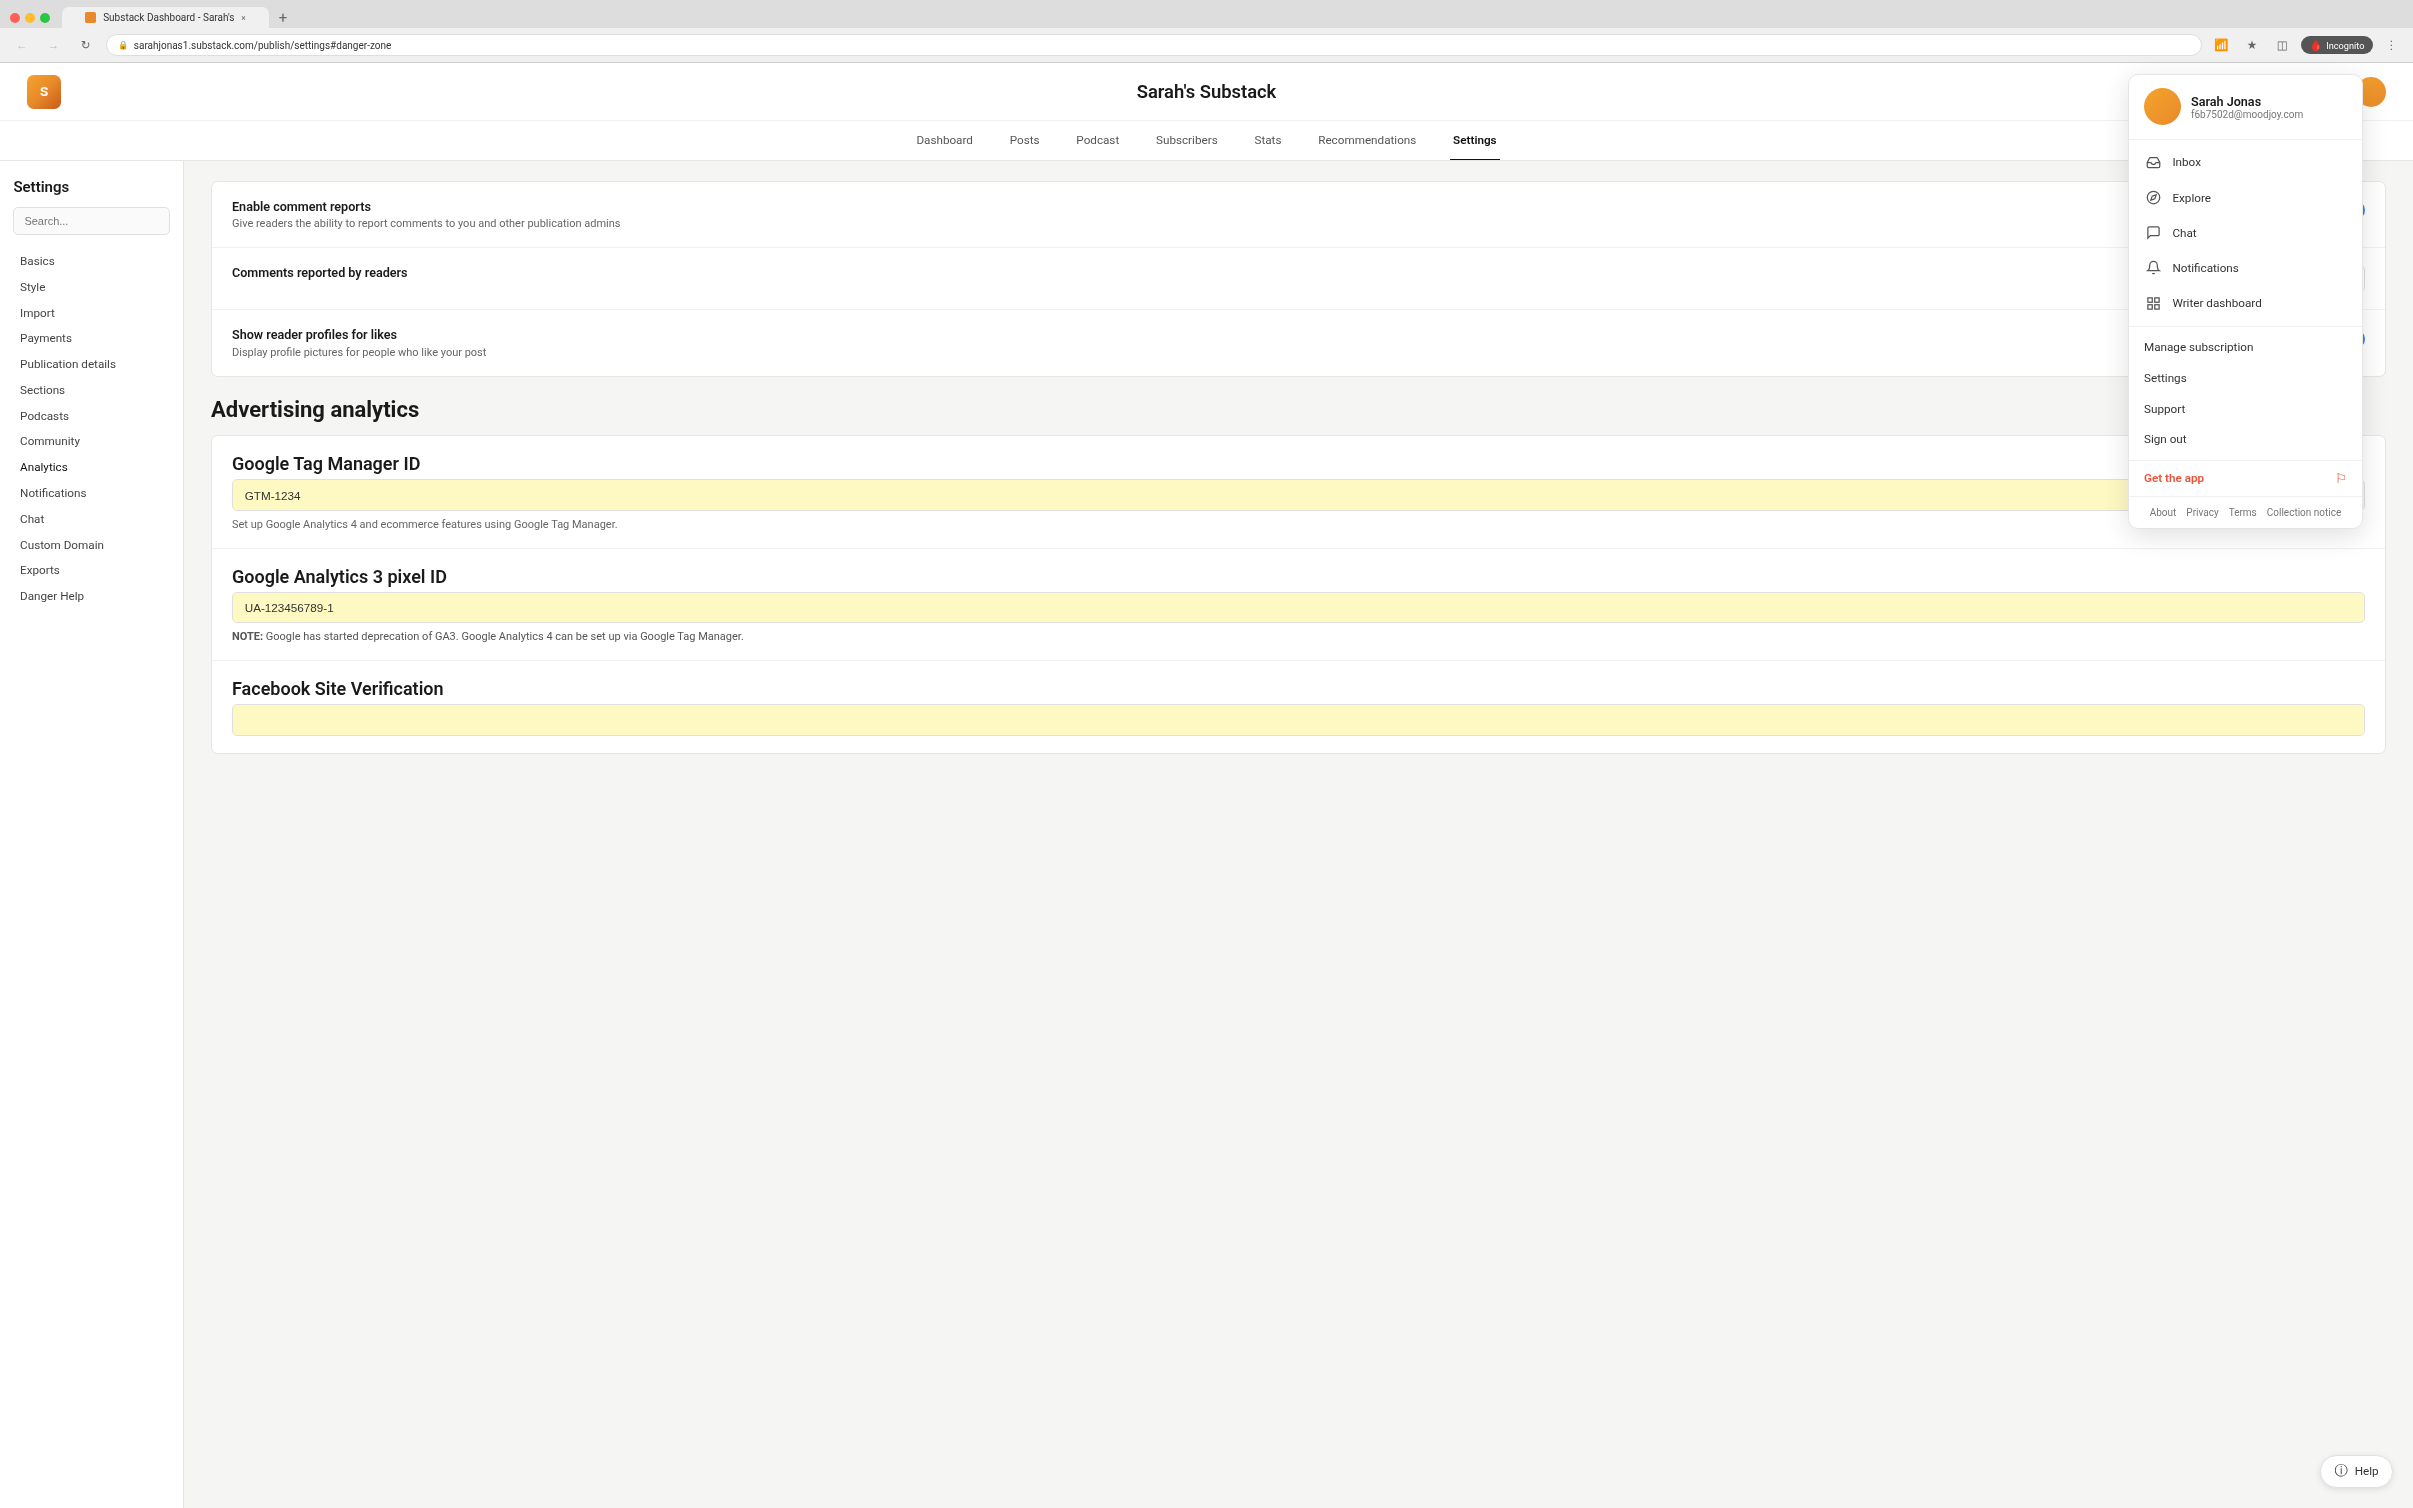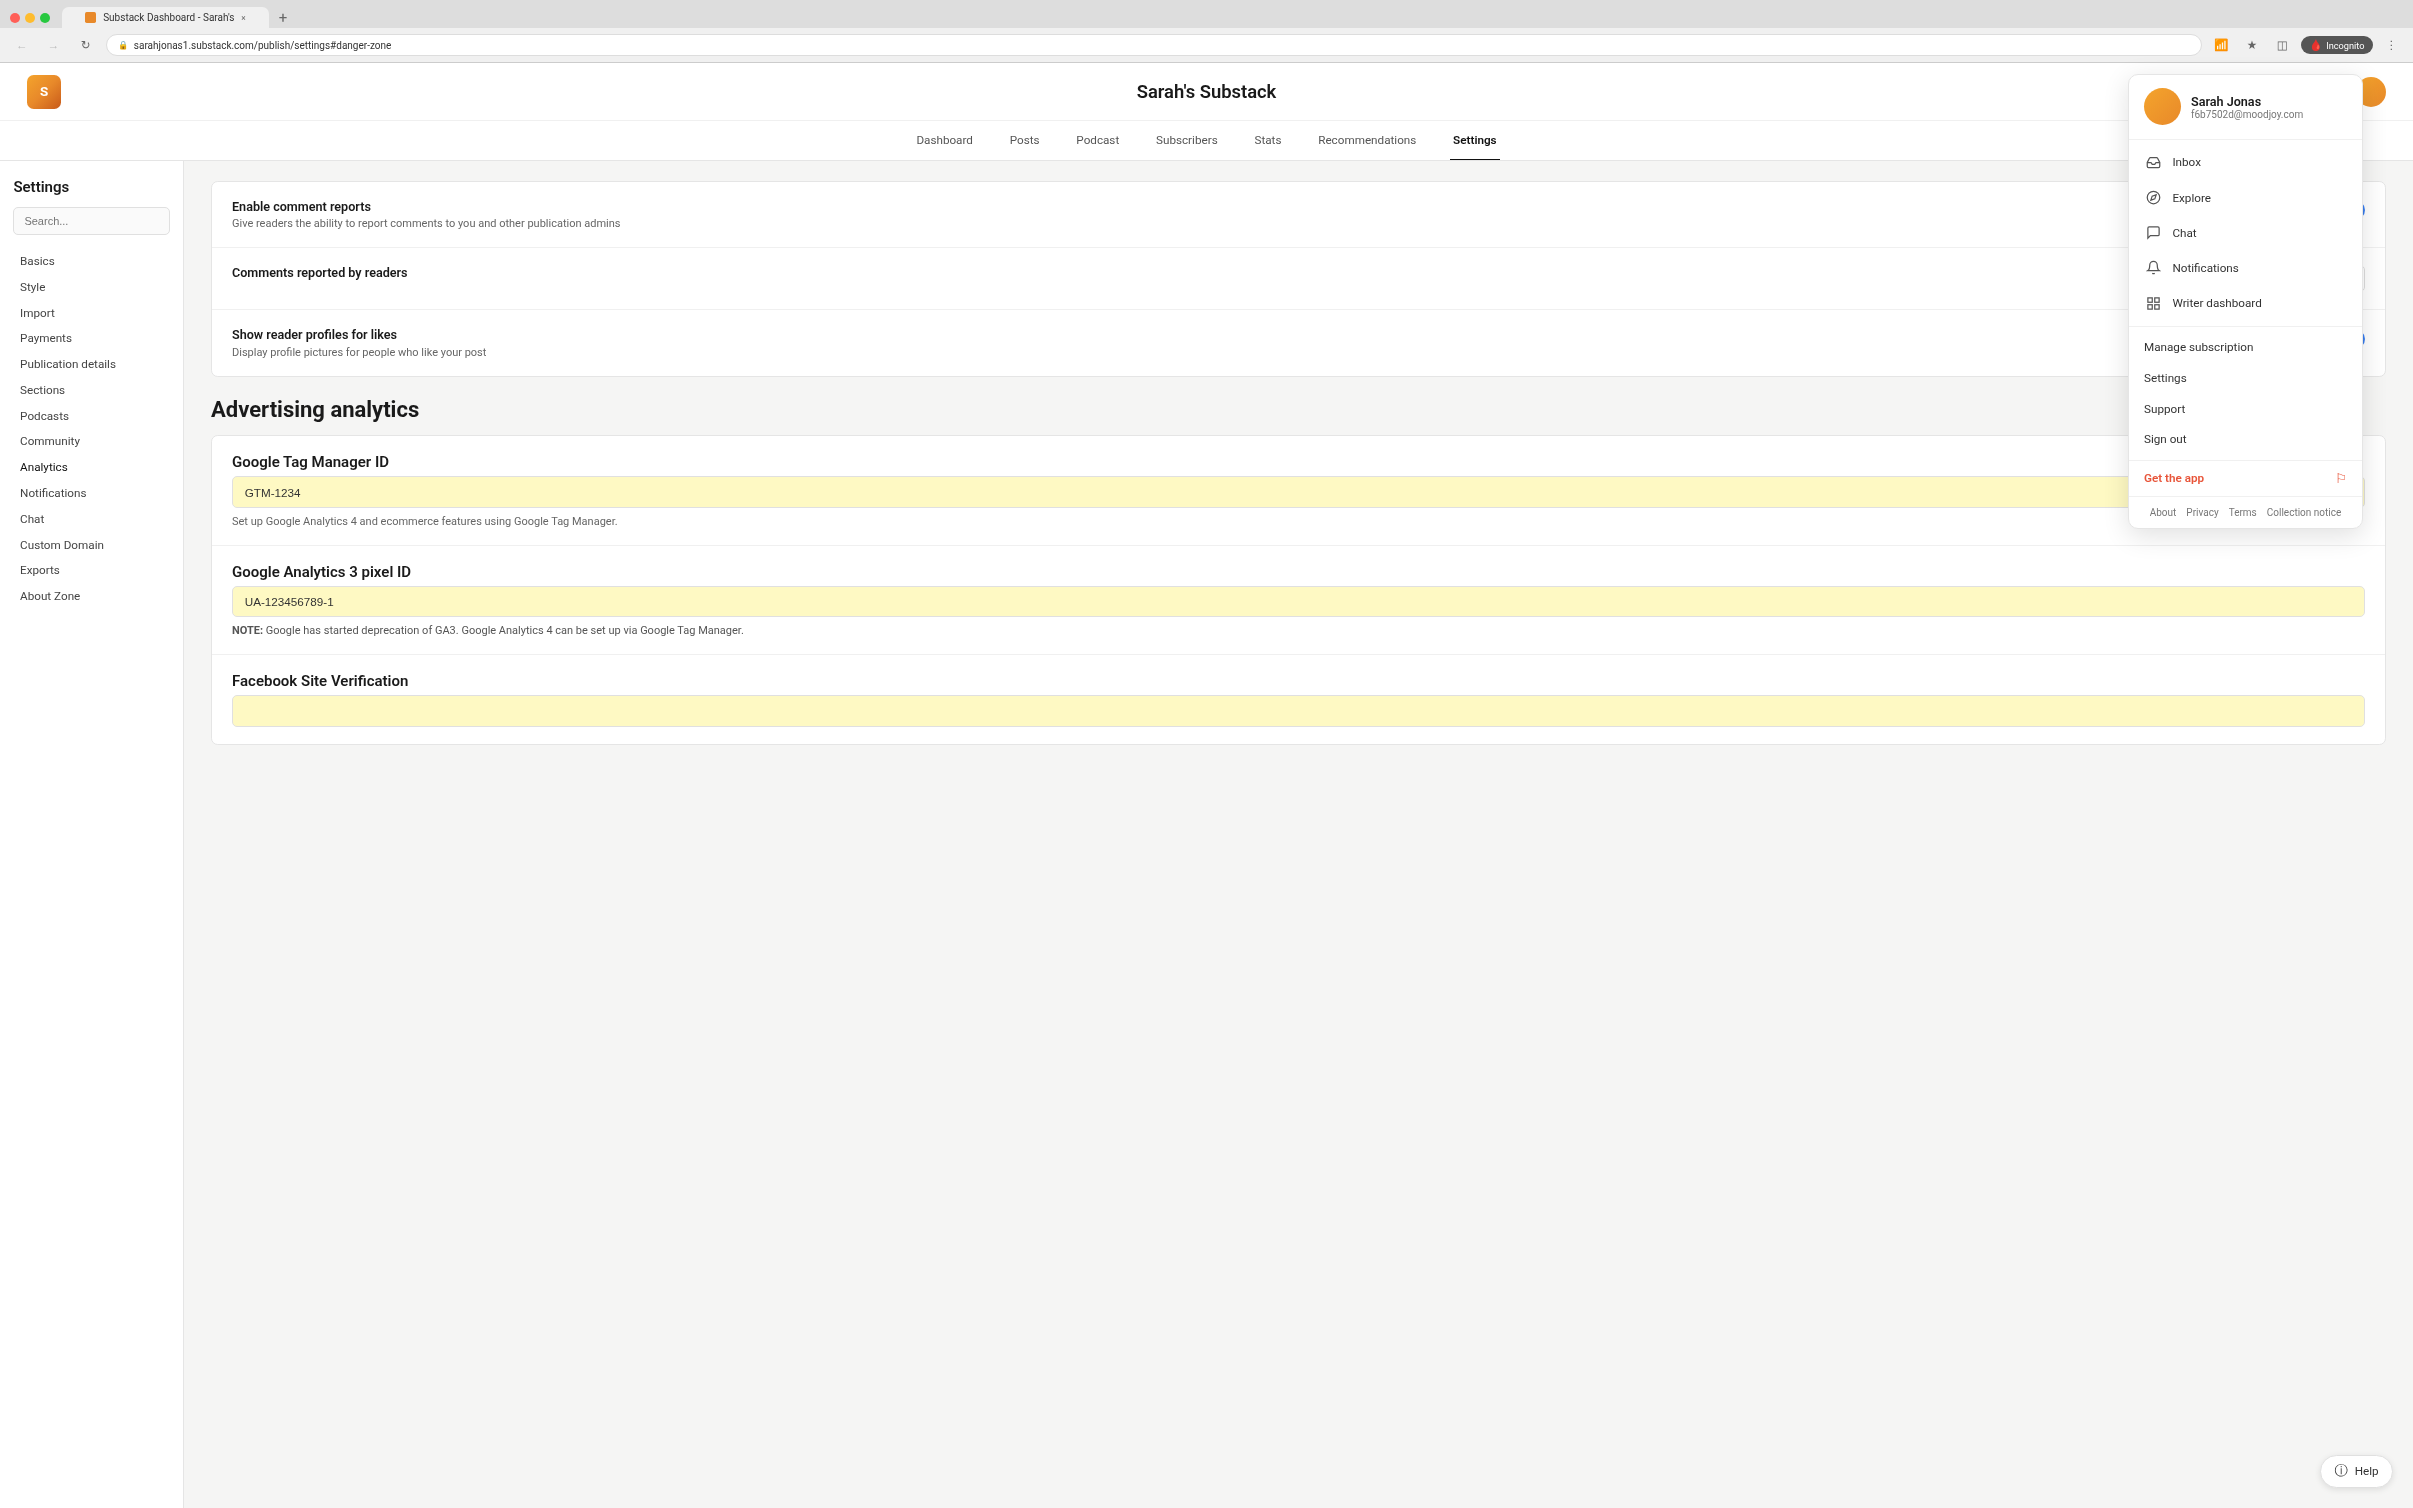--- a/index.html
+++ b/index.html
@@ -304,21 +304,21 @@
       width: 100%;
       padding: 8.4px 11.7px;
       border: 0.8px solid #e0e0e0;
       border-radius: 5px;
       font-size: 11.7px;
       color: #333;
       background: #fef9c3;
       margin-top: 5px;
     }
     .field-label {
-      font-size: 15px;
+      font-size: 18px;
       font-weight: 600;
       color: #1a1a1a;
     }
     .field-desc {
       font-size: 11px;
       color: #666;
       margin-top: 6.7px;
     }
     .field-note {
       font-size: 11px;
@@ -520,21 +520,21 @@
     <a class="sidebar-item">Payments</a>
     <a class="sidebar-item">Publication details</a>
     <a class="sidebar-item">Sections</a>
     <a class="sidebar-item">Podcasts</a>
     <a class="sidebar-item">Community</a>
     <a class="sidebar-item active">Analytics</a>
     <a class="sidebar-item">Notifications</a>
     <a class="sidebar-item">Chat</a>
     <a class="sidebar-item">Custom Domain</a>
     <a class="sidebar-item">Exports</a>
-    <a class="sidebar-item">About Zone</a>
+    <a class="sidebar-item">Danger Help</a>
   </aside>
 
   <main class="content-area">
 
     <div class="settings-card">
       <div class="settings-row">
         <div>
           <div class="settings-row-label">Enable comment reports</div>
           <div class="settings-row-desc">Give readers the ability to report comments to you and other publication admins</div>
         </div>

